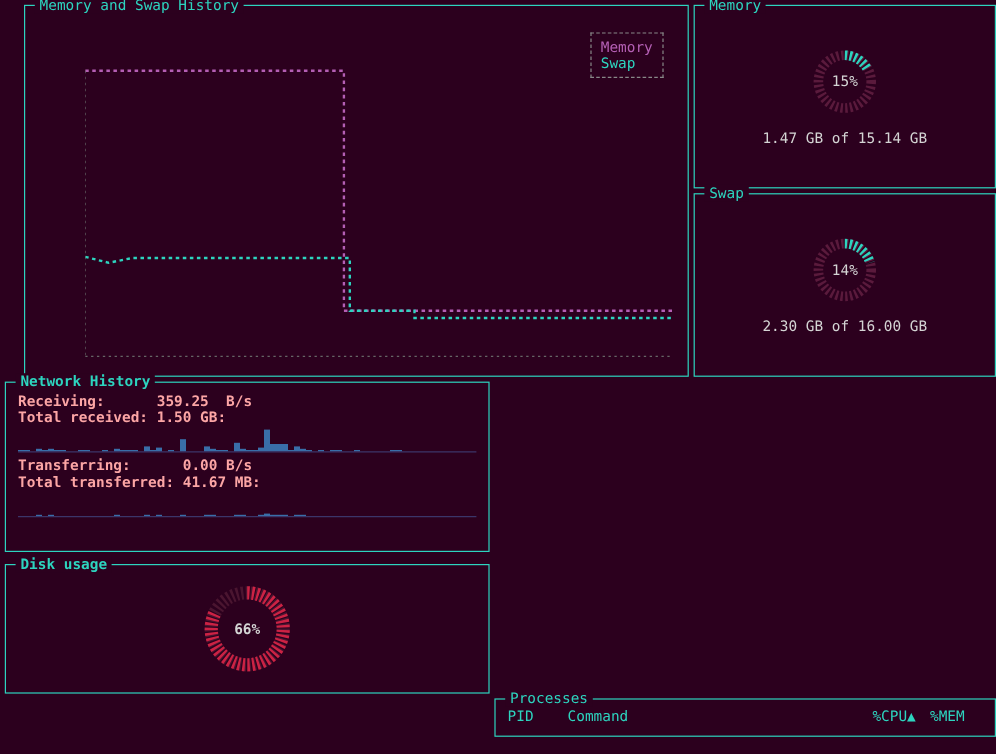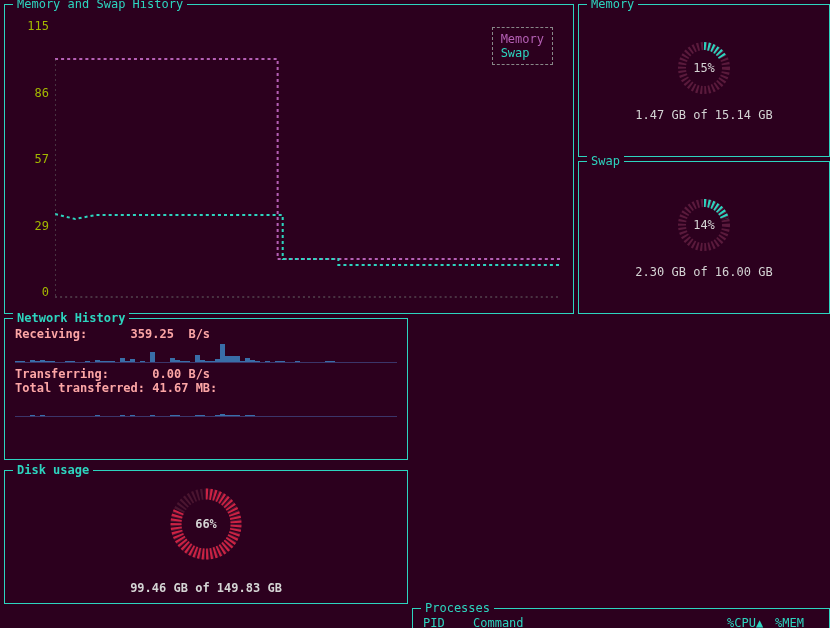--- a/index.html
+++ b/index.html
@@ -24,20 +24,21 @@
     left: 8px;
     background: #2c001e;
     padding: 0 4px;
     color: #2dd4bf;
     font-size: 12px;
   }
   
   #mem-hist {
     grid-column: 1; grid-row: 1;
     position: relative;
+    margin-left: 16px;
   }
   .y-axis {
     position: absolute;
     left: 10px;
     top: 14px;
     bottom: 14px;
     width: 34px;
     display: flex;
     flex-direction: column;
     justify-content: space-between;
@@ -91,27 +92,20 @@
   .disk-donut-wrap { position:relative; width:110px; height:90px; display:flex; align-items:center; justify-content:center;}
   .disk-donut-wrap .pct { position:absolute; color:#d4d4d4;}
 </style>
 </head>
 <body>
 
 <div style="display:grid; grid-template-columns: 570px 252px; grid-template-rows: 310px auto; gap:4px;">
 
   <div class="panel" id="mem-hist">
     <span class="panel-title">Memory and Swap History</span>
-    <div class="y-axis">
-      <span>115</span>
-      <span>86</span>
-      <span>57</span>
-      <span>29</span>
-      <span>0</span>
-    </div>
     <div class="chart-area">
       <svg width="100%" height="100%" viewBox="0 0 500 280" preserveAspectRatio="none">
 
         <polyline points="0,40 220,40 220,240 500,240" fill="none" stroke="#b45fb4" stroke-width="2" stroke-dasharray="3 3"></polyline>
 
         <polyline points="0,195 20,200 40,196 225,196 225,240 280,240 280,246 500,246" fill="none" stroke="#2dd4bf" stroke-width="2" stroke-dasharray="3 3"></polyline>
 
         <polyline points="0,278 500,278" fill="none" stroke="#666" stroke-width="1" stroke-dasharray="2 3"></polyline>
         <polyline points="0,40 0,278" fill="none" stroke="#666" stroke-width="1" stroke-dasharray="2 3"></polyline>
       </svg>
@@ -147,20 +141,21 @@
     </div>
   </div>
 
   <div style="grid-column:1 / -1; display:grid; grid-template-columns: 404px 418px; gap:4px;">
     <div style="display:flex; flex-direction:column; gap:10px;font-weight:bold;">
 
       <div class="panel" id="net-hist">
         <span class="panel-title">Network History</span>
         <div class="net-block">
           <div class="net-row"><span>Receiving:</span>      <span>359.25  B/s</span></div>
+          <div class="net-row"><span>Total received:</span> <span>1.50 GB:</span></div>
           <div class="bar-row" id="recv-bars">
               <div class="bar" style="height: 1px; width: 5px;"></div>
               <div class="bar" style="height: 1px; width: 5px;"></div>
               <div class="bar" style="height: 0px; width: 5px;"></div>
               <div class="bar" style="height: 2px; width: 5px;"></div>
               <div class="bar" style="height: 1px; width: 5px;"></div>
               <div class="bar" style="height: 2px; width: 5px;"></div>
               <div class="bar" style="height: 1px; width: 5px;"></div>
               <div class="bar" style="height: 1px; width: 5px;"></div>
               <div class="bar" style="height: 0px; width: 5px;"></div>
@@ -297,21 +292,20 @@
 
       <div class="panel" id="disk-usage">
         <span class="panel-title">Disk usage</span>
         <div class="disk-donut-wrap">
           <svg width="100" height="80">
             <circle cx="50" cy="40" r="30" fill="none" stroke="#4a1530" stroke-width="11" stroke-dasharray="2 2"></circle>
             <path d="M 50 10 A 30 30 0 1 1 23 27" fill="none" stroke="#cc2244" stroke-width="11" stroke-dasharray="2 2"></path>
           </svg>
           <span class="pct">66%</span>
         </div>
-        <div class="usage-text">99.46 GB of 149.83 GB</div>
       </div>
     </div>
 
     <div class="panel" id="procs" style="padding-top:6px;">
       <span class="panel-title">Processes</span>
       <div class="proc-table">
         <div class="proc-head">
           <span>PID</span>
           <span>Command</span>
           <span><span>%CPU</span><span class="sort-ind">▲</span></span>

